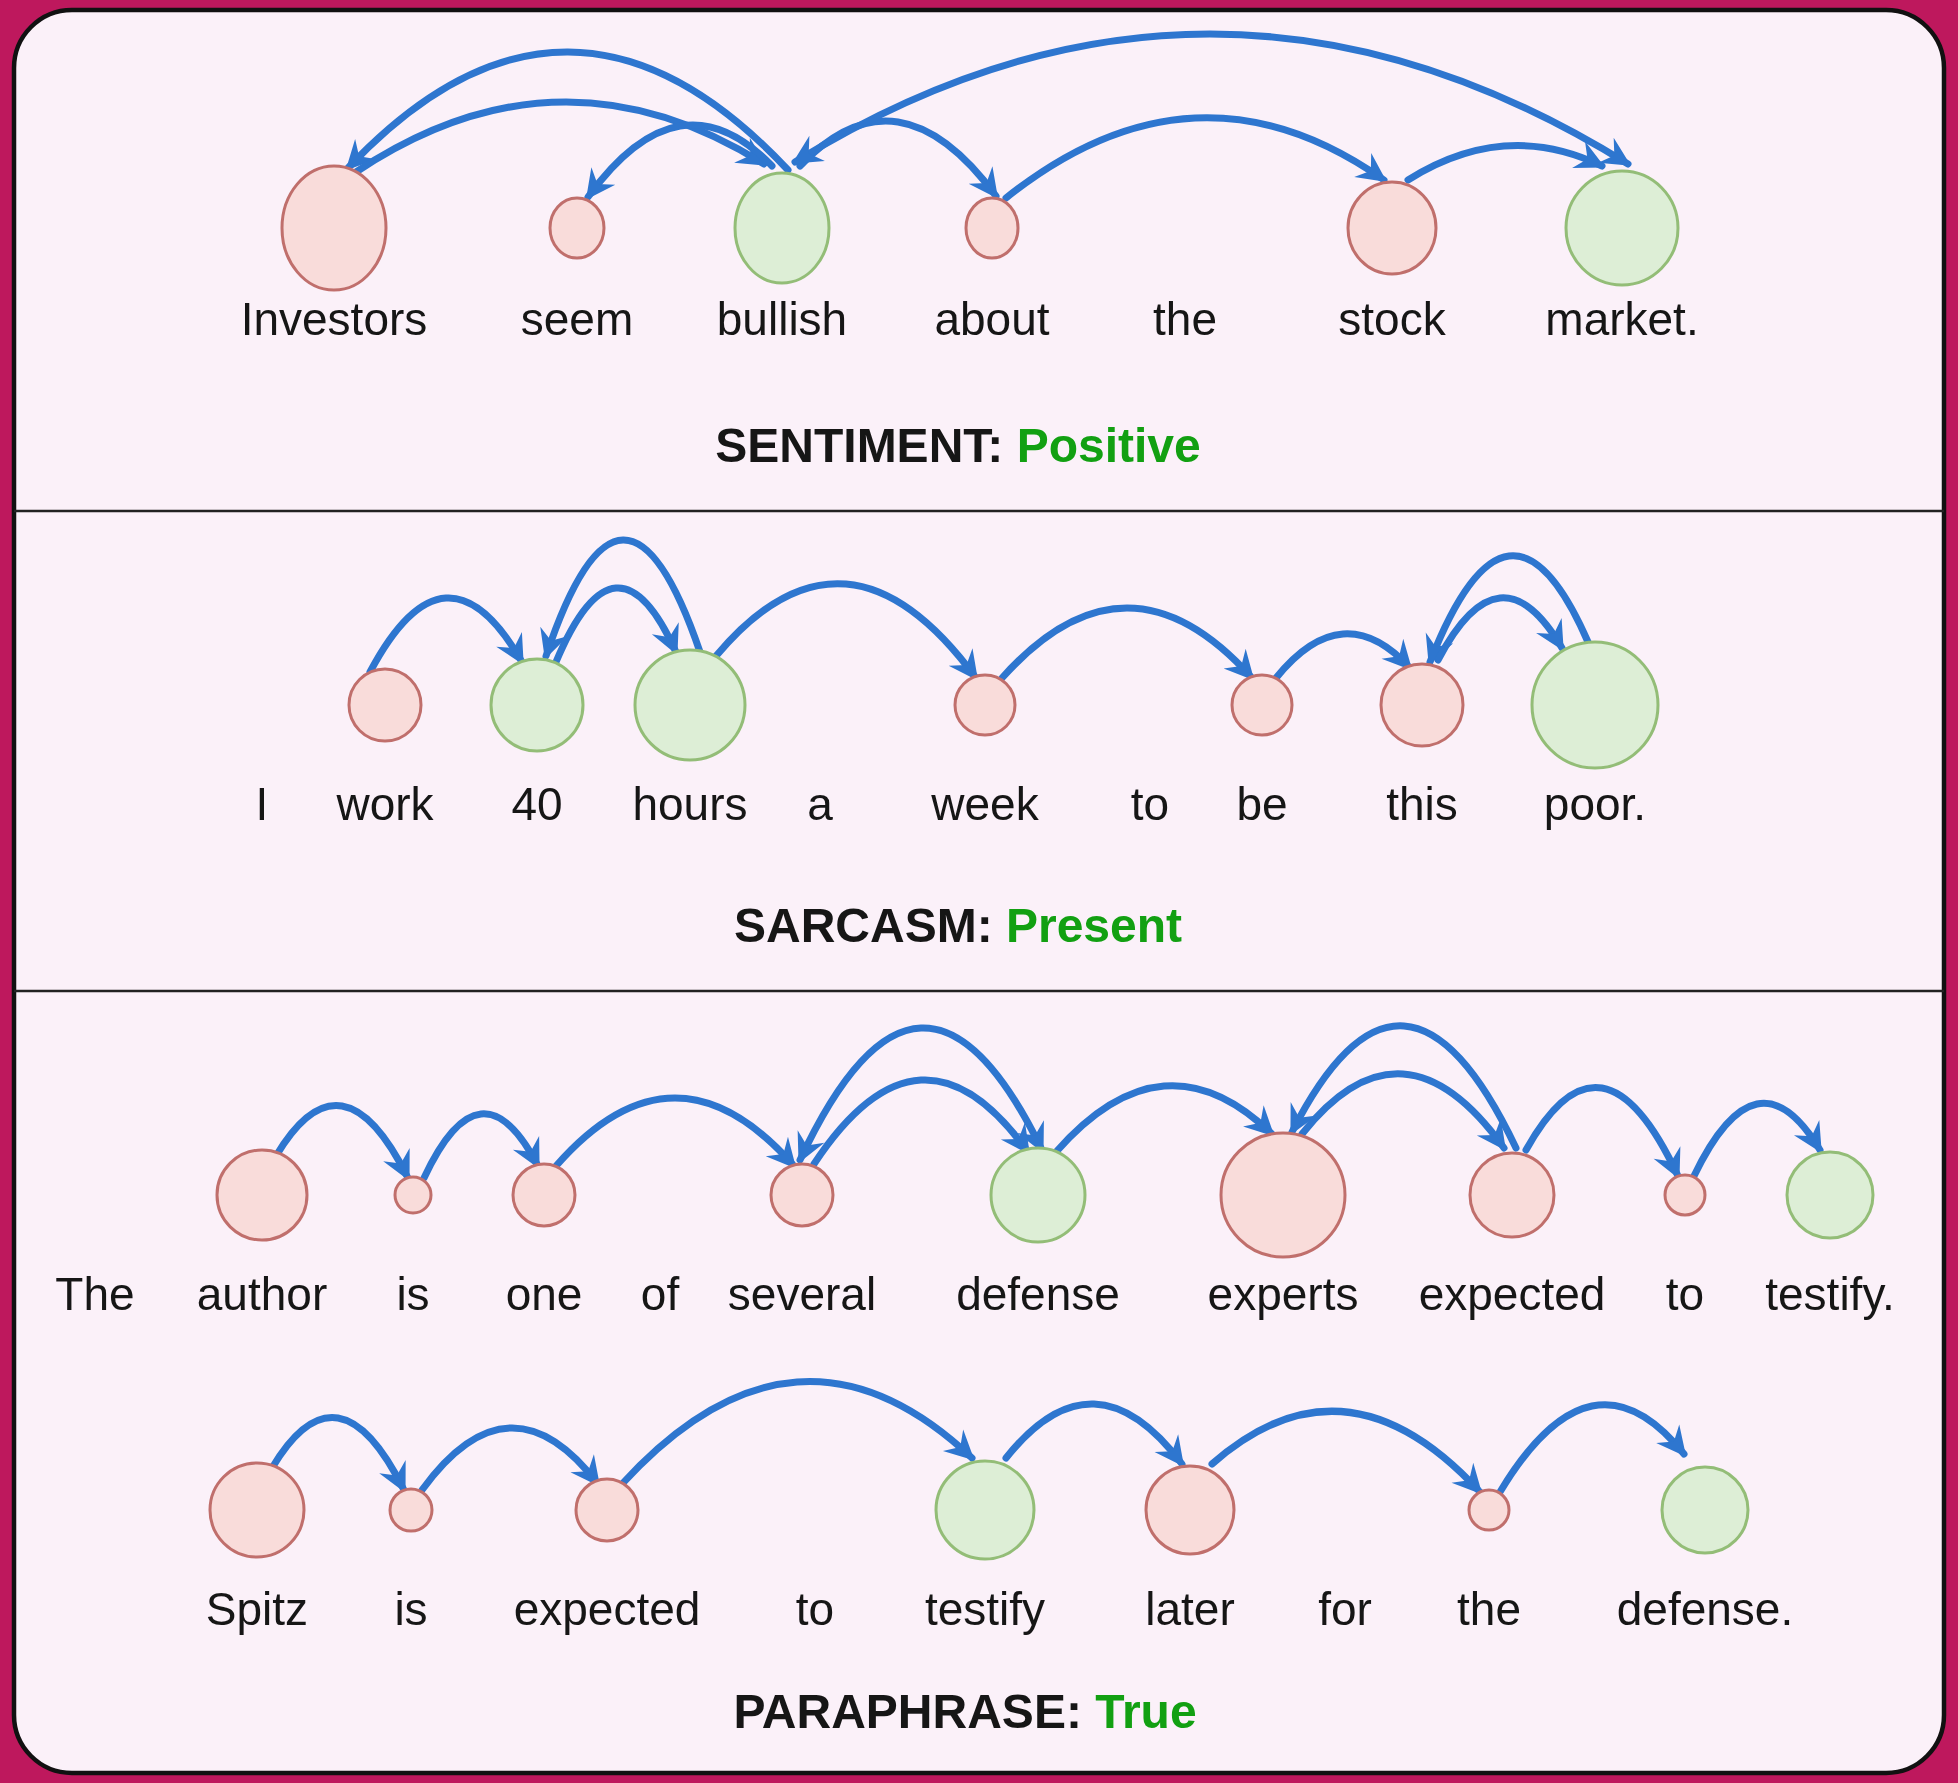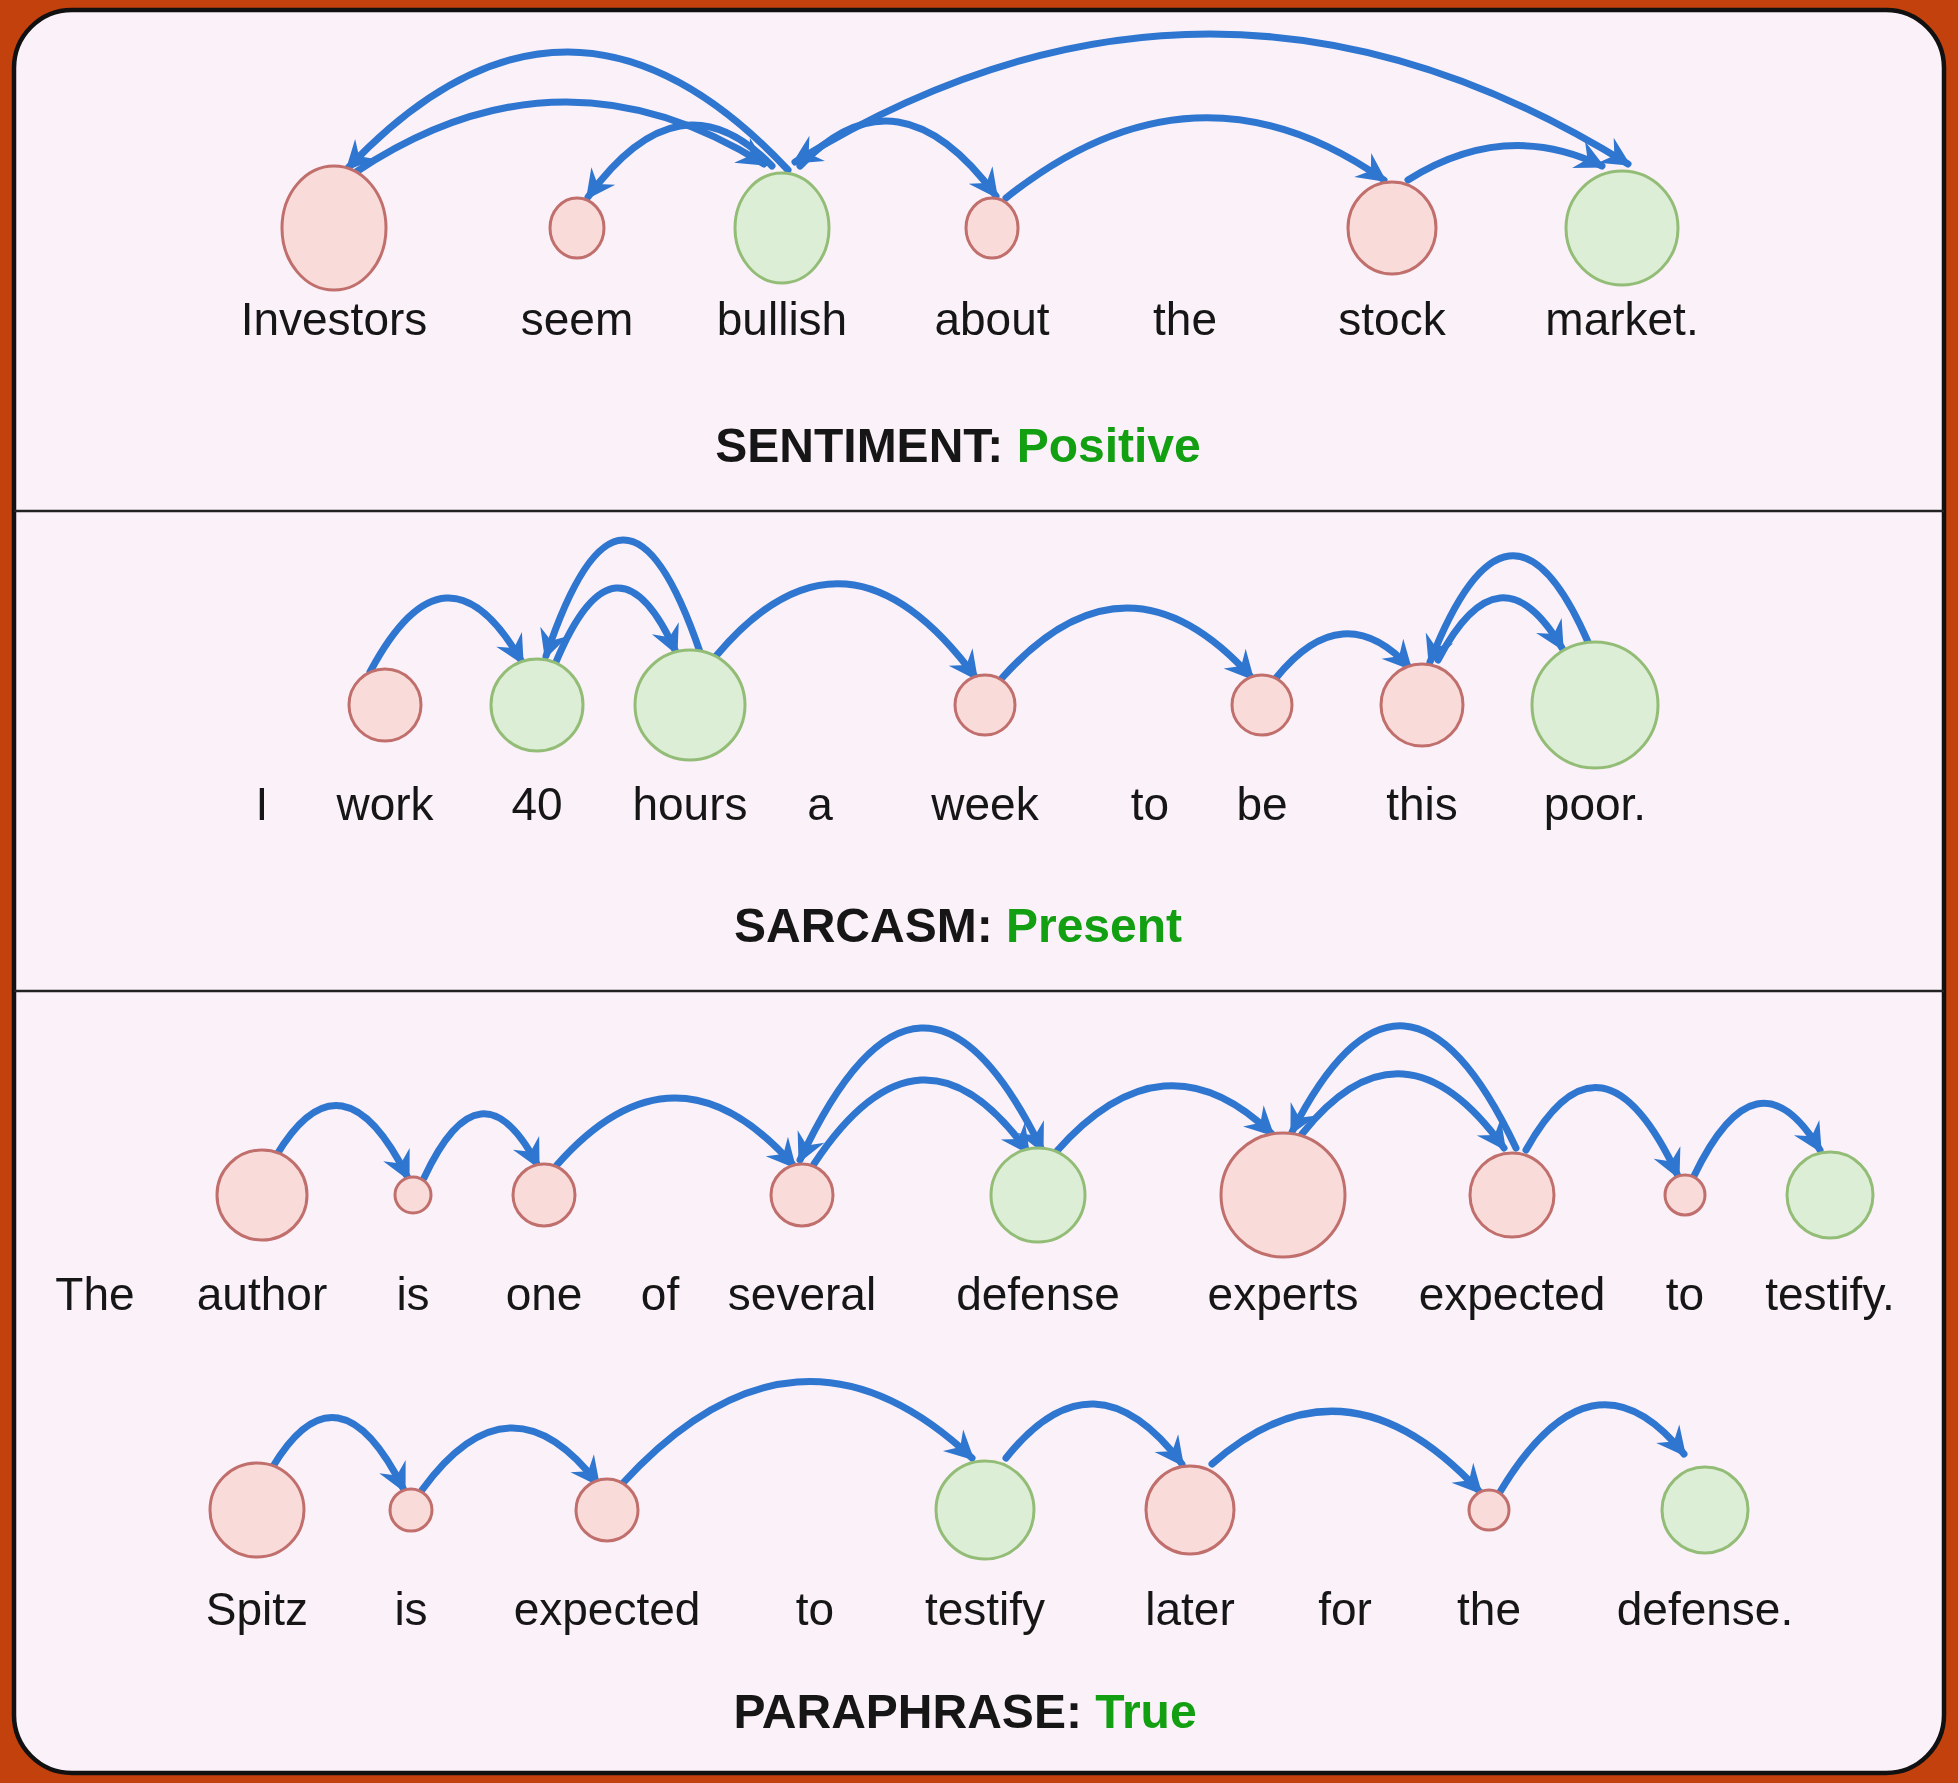--- a/index.html
+++ b/index.html
@@ -1,16 +1,16 @@
 <!DOCTYPE html>
 <html><head>
 <meta charset="utf-8">
 <style>
   html,body{margin:0;padding:0;background:#ffffff;}
-  .canvas{position:relative;width:1958px;height:1783px;background:#c2410c;overflow:hidden;
+  .canvas{position:relative;width:1958px;height:1783px;background:#be185d;overflow:hidden;
           font-family:"Liberation Sans",sans-serif;}
   svg{display:block;}
   text{font-family:"Liberation Sans",sans-serif;}
   .word{font-size:46px;fill:#161616;}
   .tasklabel{font-size:48px;font-weight:bold;}
 </style>
 </head>
 <body>
 
 <div class="canvas">

